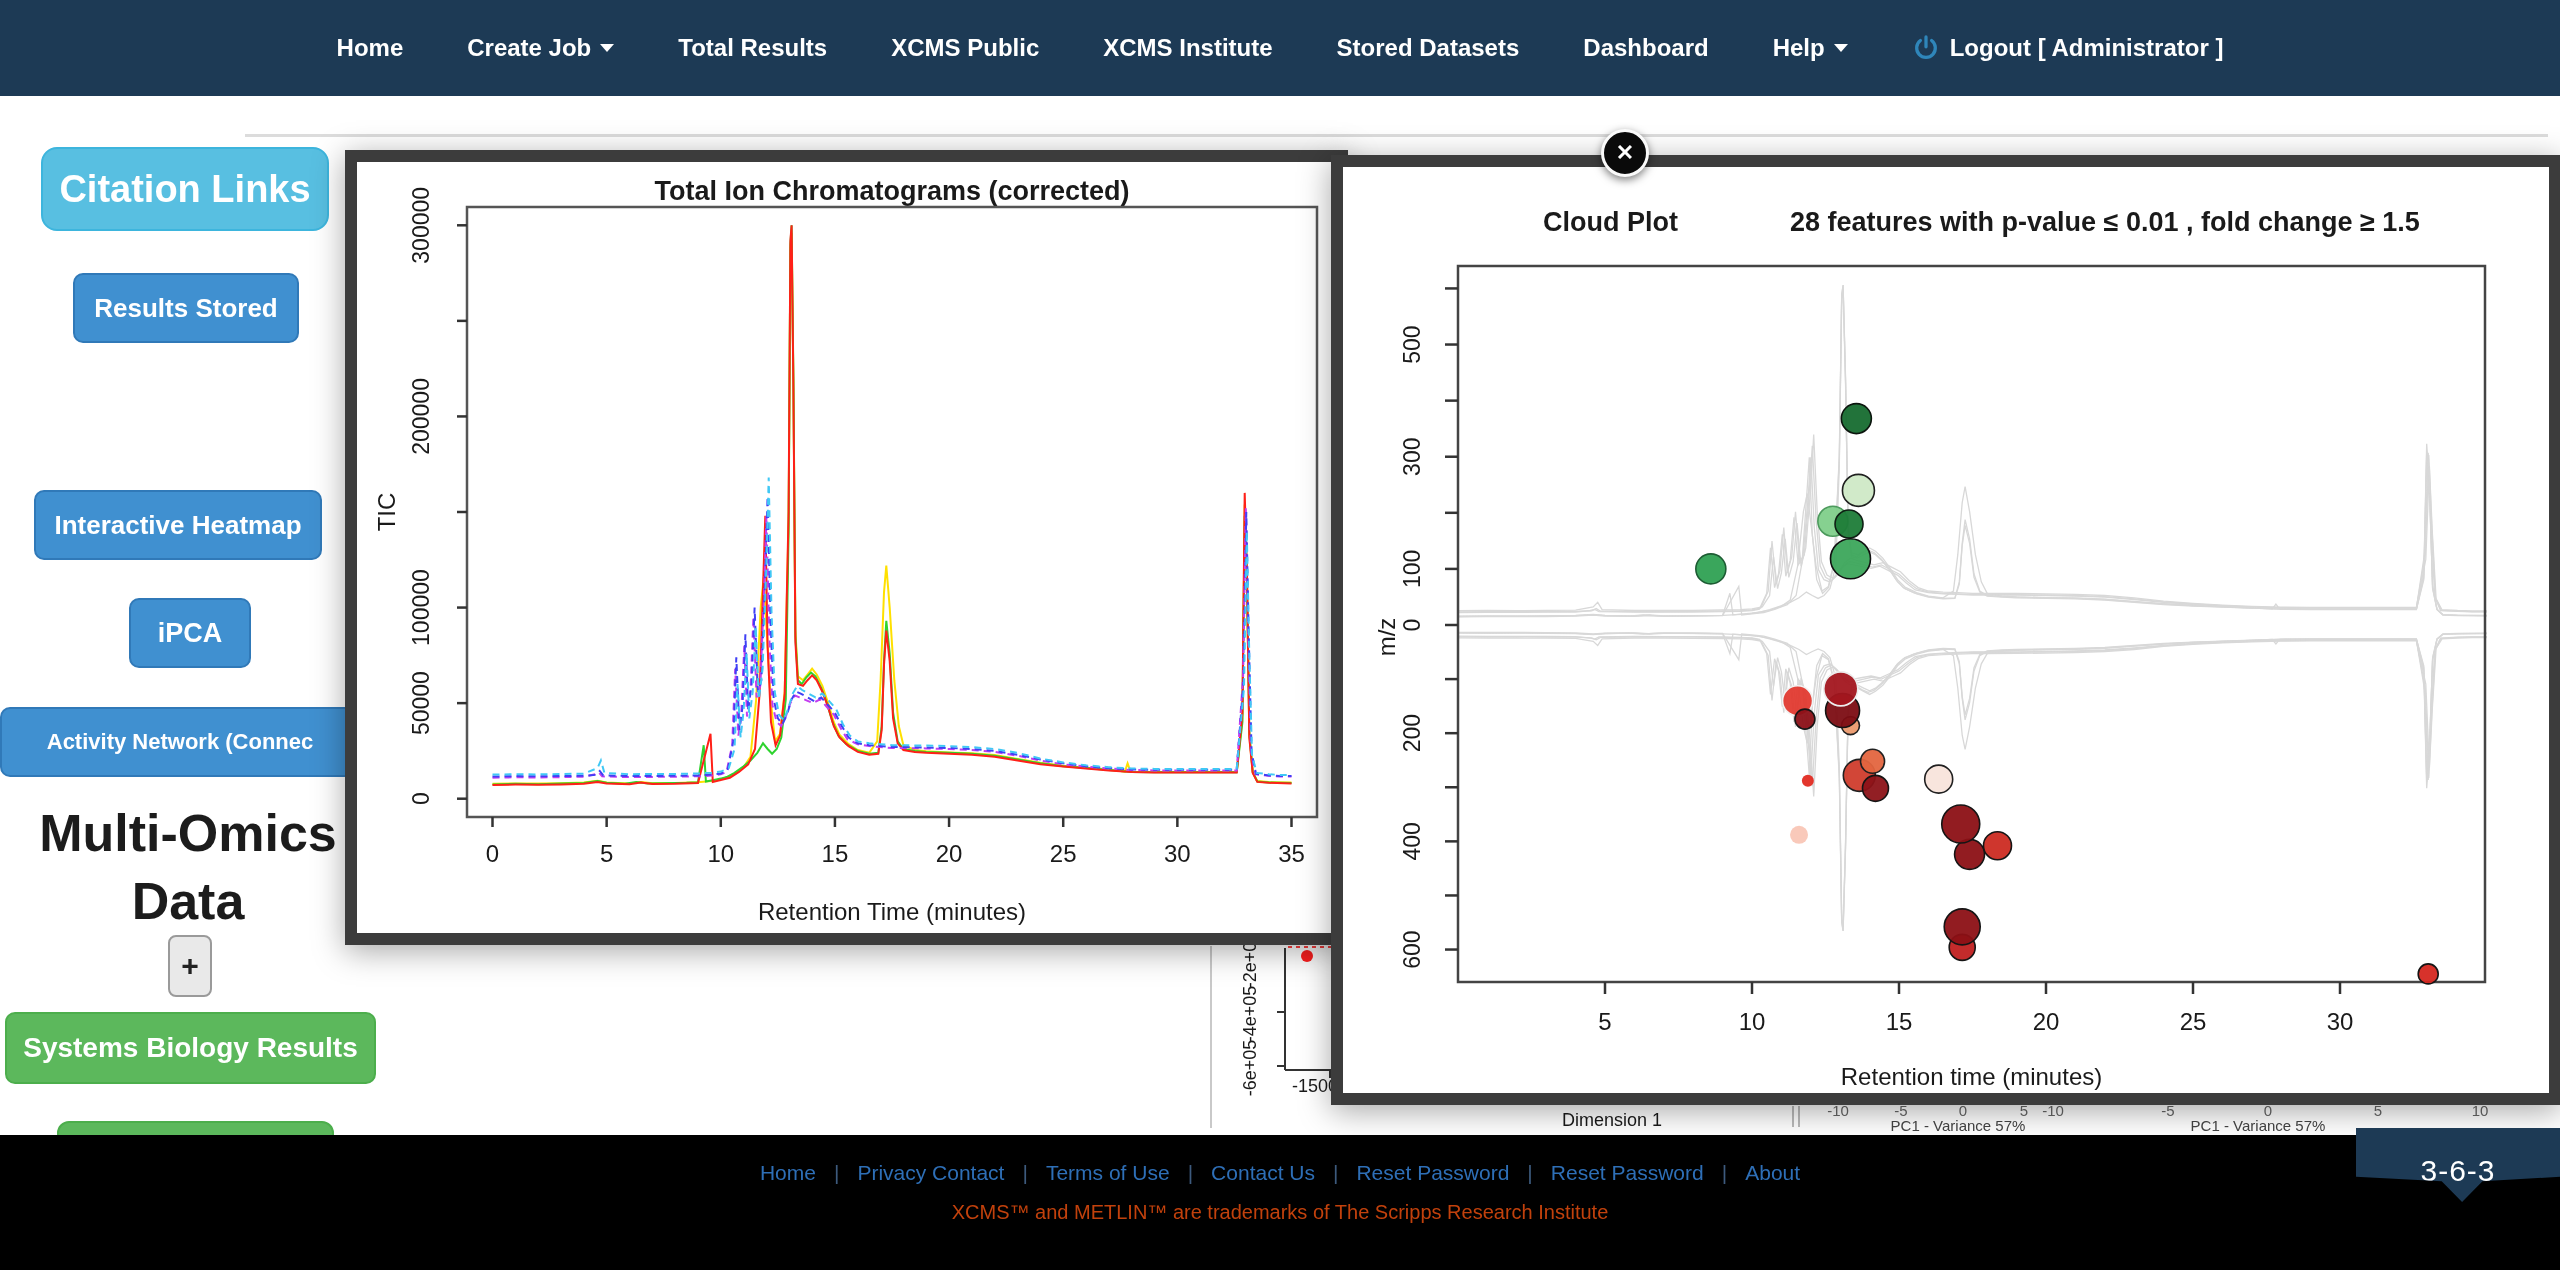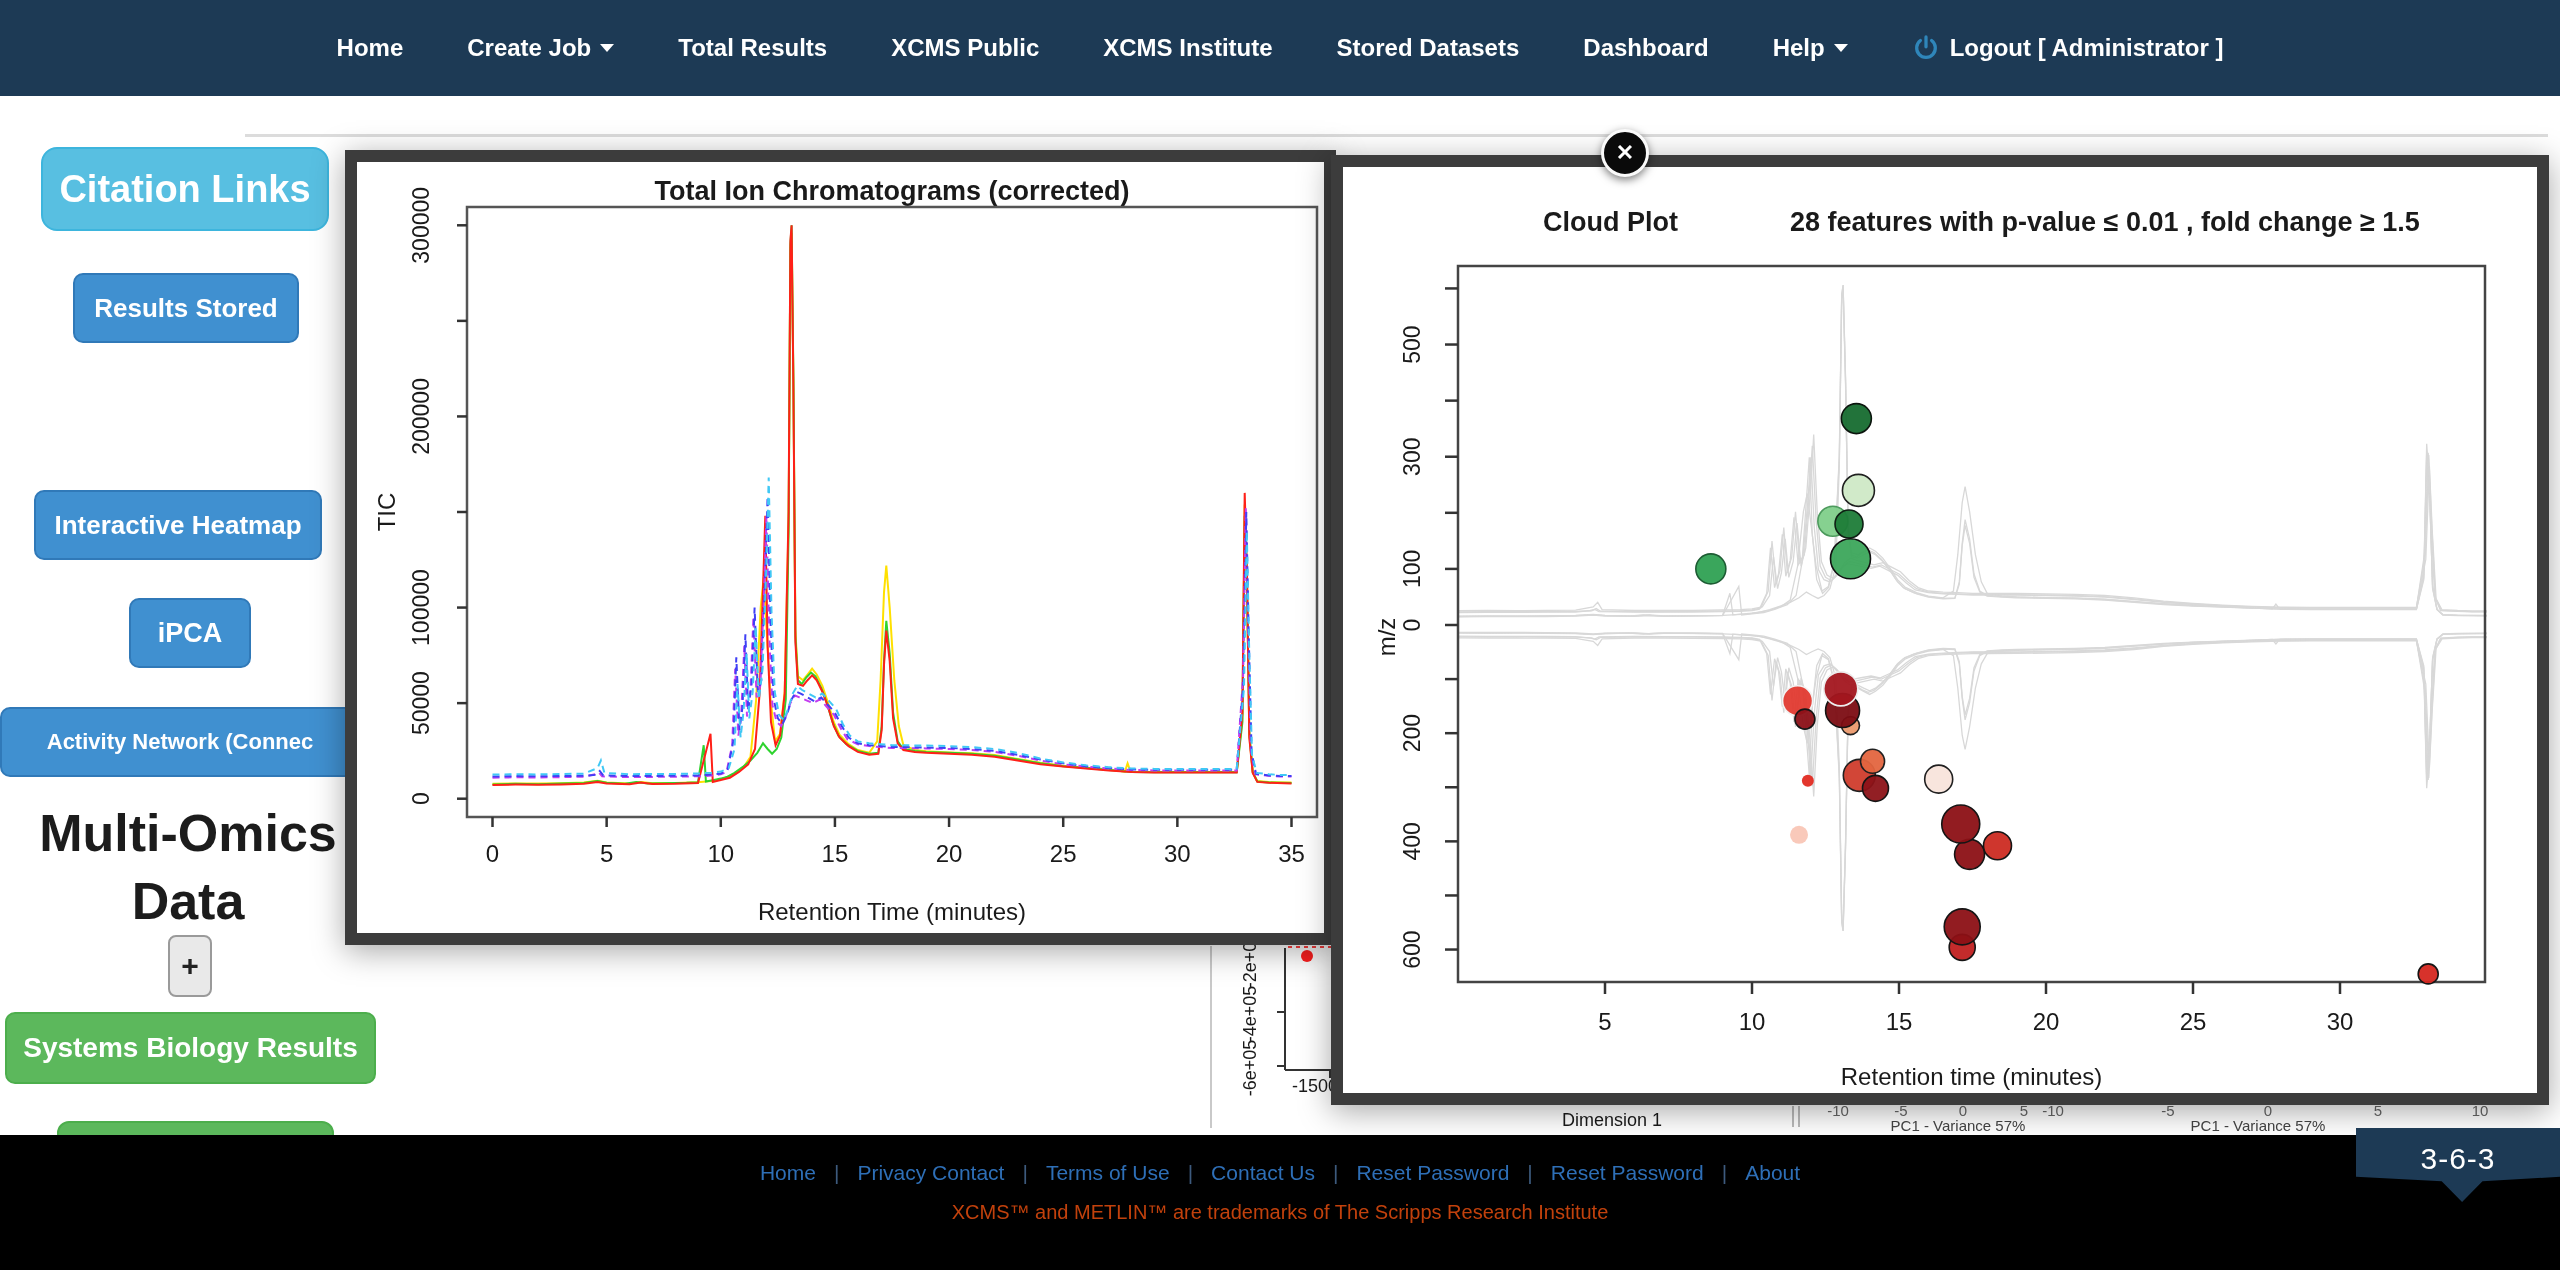--- a/index.html
+++ b/index.html
@@ -31,21 +31,21 @@
   .b-activity{left:0px;top:707px;width:356px;height:66px;font-size:22px;white-space:nowrap;overflow:hidden;}
   .b-sysbio{left:5px;top:1012px;width:367px;height:68px;font-size:28px;}
   .b-partial{left:57px;top:1121px;width:273px;height:40px;border-radius:12px;}
   .heading{position:absolute;left:0;top:800px;width:352px;text-align:center;font-size:52px;font-weight:bold;
            color:#1c1c1c;line-height:1.3;z-index:1;margin-left:12px;}
   .plusbtn{position:absolute;left:168px;top:935px;width:40px;height:58px;background:#e9e9e9;border:2px solid #9a9a9a;
            border-radius:8px;color:#222;font-size:30px;font-weight:bold;display:flex;align-items:center;justify-content:center;
            z-index:1;cursor:pointer;}
 
   
-  .panel{position:absolute;background:#fff;border:12px solid #3c3c3c;box-shadow:0 6px 30px rgba(0,0,0,.35);z-index:5;}
+  .panel{position:absolute;background:#fff;border:12px solid #3c3c3c;box-shadow:0 6px 30px rgba(0,0,0,.35);z-index:5;padding-left:12px;}
   .panel-tic{left:345px;top:150px;width:967px;height:771px;}
   .panel-cloud{left:1331px;top:155px;width:1194px;height:926px;}
   .panel svg{position:absolute;left:0;top:0;}
 
   
   .closebtn{position:absolute;left:1601px;top:129px;width:42px;height:42px;border-radius:50%;background:#0a0a0a;
             border:3px solid #fafafa;box-shadow:0 3px 8px rgba(0,0,0,.5);color:#fff;font-size:22px;font-weight:bold;
             display:flex;align-items:center;justify-content:center;z-index:8;cursor:pointer;}
 
   
@@ -55,21 +55,21 @@
   .footer{position:absolute;left:0;top:1135px;width:2560px;height:135px;background:#000;z-index:6;text-align:center;}
   .flinks{padding-top:26px;font-size:21px;}
   .flinks a{color:#2e6fb7;text-decoration:none;cursor:pointer;}
   .fsep{color:#3d5a7d;margin:0 18px;}
   .trademark{margin-top:16px;font-size:20px;color:#c2410c;}
 
   
   .badge{position:absolute;left:2356px;top:1128px;width:204px;height:74px;background:#1d3a55;color:#fff;z-index:7;
          font-size:30px;text-align:center;letter-spacing:1px;
          clip-path:polygon(0 0,100% 0,100% 66%,62% 72%,52% 100%,42% 72%,0 66%);}
-  .badge span{display:inline-block;margin-top:14px;}
+  .badge span{display:inline-block;margin-top:26px;}
 </style>
 </head>
 <body>
 
 <div id="stage">
 
   <div class="navbar">
     <div class="nav-item">
         <span>Home</span>
       </div>

